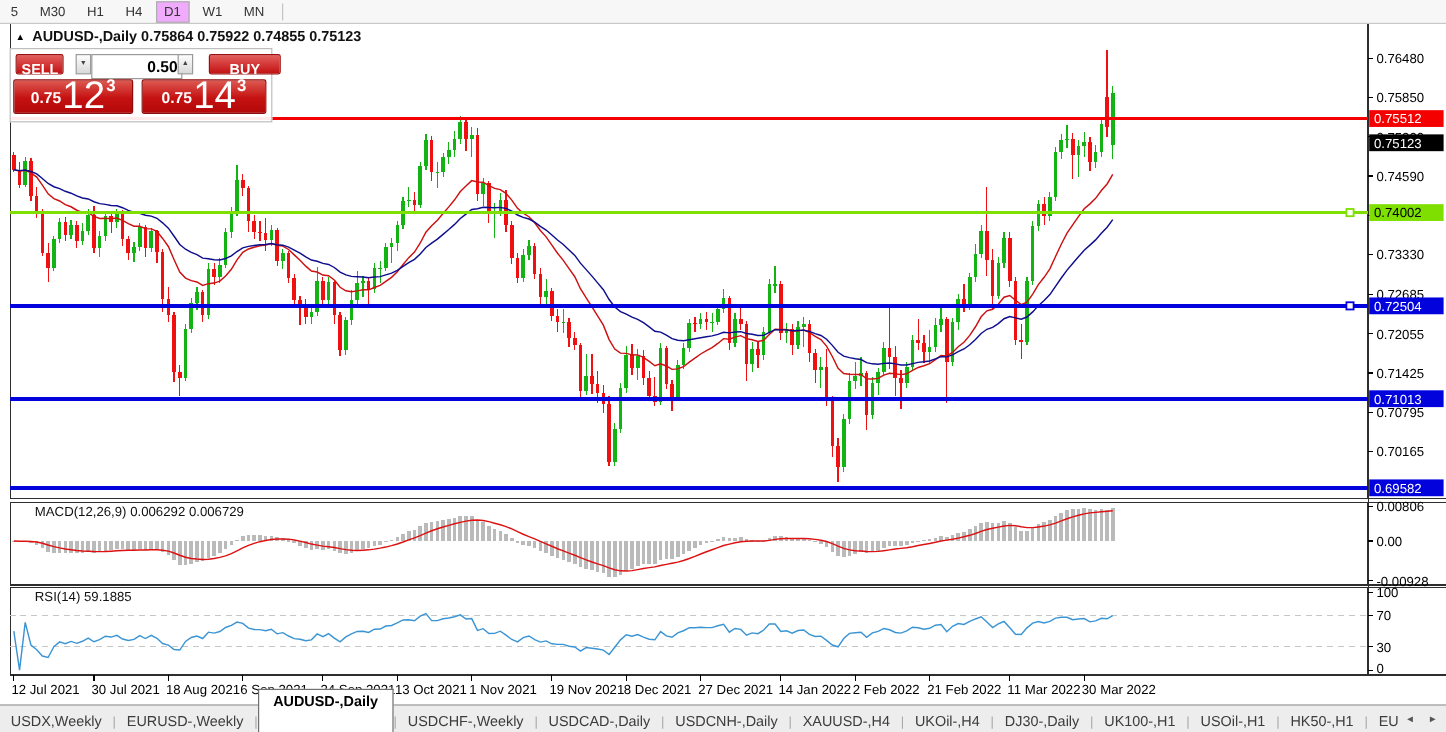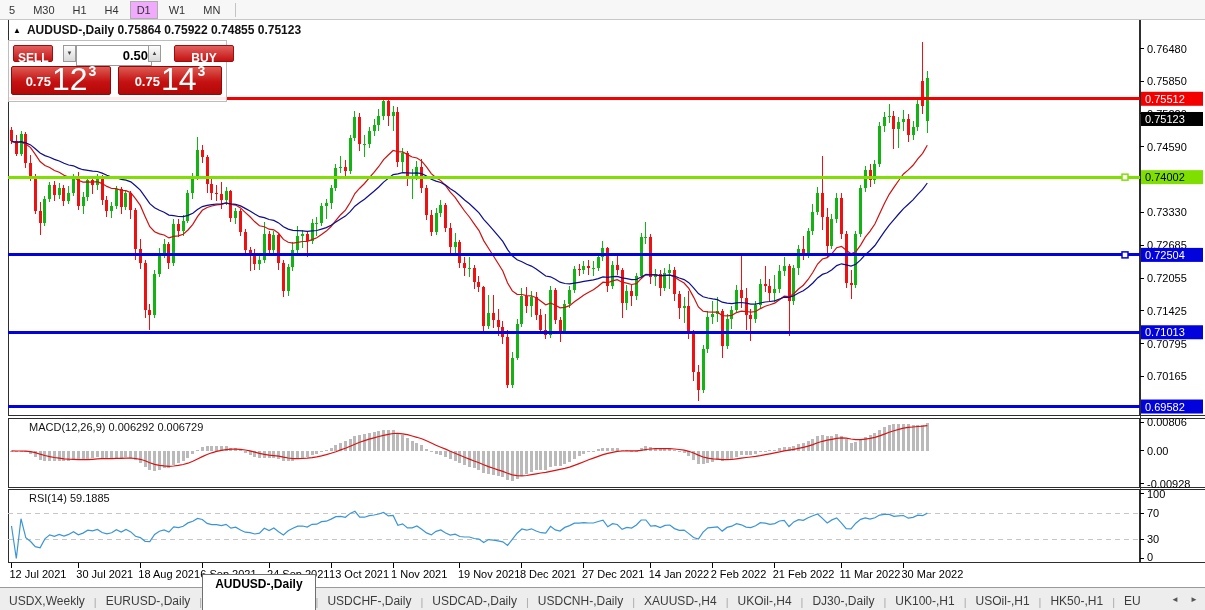--- a/index.html
+++ b/index.html
@@ -791,25 +791,25 @@
       <span class="q-sup">3</span>
     </div>
   </div>
 
   <div class="ind-label" id="macd-label">MACD(12,26,9) 0.006292 0.006729</div>
   <div class="ind-label" id="rsi-label">RSI(14) 59.1885</div>
 
   <div class="tab-bar" id="tab-bar">
     <div class="tab">USDX,Weekly</div>
       <div class="tab-sep">|</div>
-      <div class="tab">EURUSD-,Daily</div>
+      <div class="tab">EURUSD-,Weekly</div>
       <div class="tab-sep">|</div>
       <div class="tab active">AUDUSD-,Daily</div>
       <div class="tab-sep">|</div>
-      <div class="tab">USDCHF-,Daily</div>
+      <div class="tab">USDCHF-,Weekly</div>
       <div class="tab-sep">|</div>
       <div class="tab">USDCAD-,Daily</div>
       <div class="tab-sep">|</div>
       <div class="tab">USDCNH-,Daily</div>
       <div class="tab-sep">|</div>
       <div class="tab">XAUUSD-,H4</div>
       <div class="tab-sep">|</div>
       <div class="tab">UKOil-,H4</div>
       <div class="tab-sep">|</div>
       <div class="tab">DJ30-,Daily</div>

